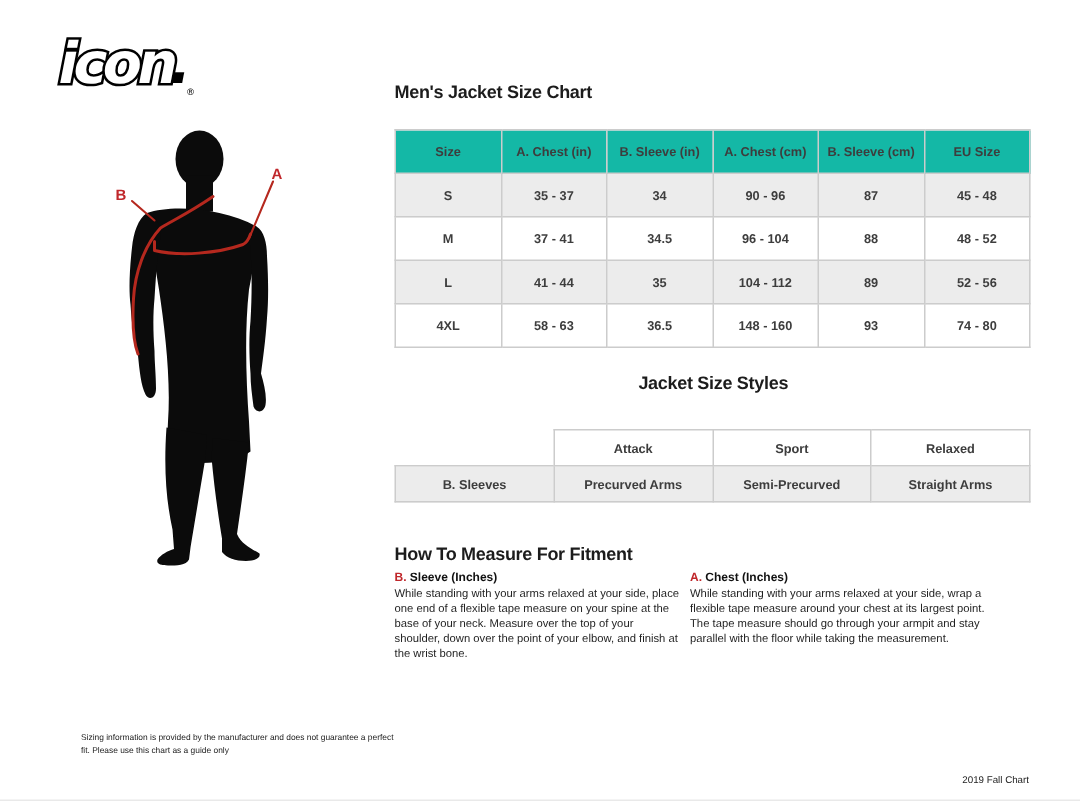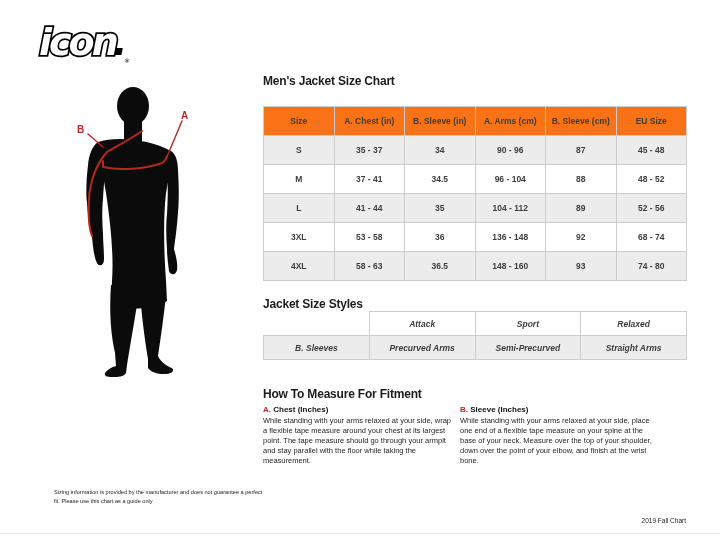--- a/index.html
+++ b/index.html
@@ -16,36 +16,36 @@
   }
   .logo-dot{font-family:"DejaVu Sans",sans-serif;font-style:italic;font-weight:bold;font-size:38px;fill:#000;}
   .logo-reg{font-family:"DejaVu Sans",sans-serif;font-size:6px;fill:#000;}
   
   .figure{position:absolute;left:60px;top:85px;}
   .sil{fill:#0b0b0b;}
   .redline{fill:none;stroke:#b5281e;stroke-width:2;stroke-linecap:round;stroke-linejoin:round;}
   .redline-thin{fill:none;stroke:#b5281e;stroke-width:1.4;stroke-linecap:round;}
   .red-label{font-family:"Liberation Sans",sans-serif;font-weight:bold;font-size:10px;fill:#c0272b;}
   
-  .main{position:absolute;left:263px;top:74px;width:425px;}
+  .main{position:absolute;left:263px;top:54px;width:425px;}
   .sec-title{
     font-size:12px;font-weight:bold;color:#1c1c1c;margin:0;
     letter-spacing:-0.2px;
   }
   table{
     border-collapse:collapse;width:424px;table-layout:fixed;
     font-size:8.5px;font-weight:bold;color:#3d3d3d;text-align:center;
   }
   th,td{border:1px solid #cccccc;padding:0;vertical-align:middle;}
   #size-table{margin-top:18px;}
-  #size-table th{height:28px;background:#f97316;margin-top:12px;}
+  #size-table th{height:28px;background:#14b8a6;margin-top:12px;}
   #size-table td{height:28px;background:#ffffff;}
   #size-table tbody tr:nth-child(odd) td{background:#ececec;}
-  #styles-title{margin-top:16px;}
-  #styles-table{margin-top:0;font-style:italic;}
+  #styles-title{margin-top:16px;text-align:center;}
+  #styles-table{margin-top:24px;}
   #styles-table th{height:23px;background:#ffffff;}
   #styles-table td{height:23px;background:#fdba74;}
   #styles-table tbody tr:nth-child(odd) td{background:#ececec;}
   th.ghost{border:none;background:transparent;}
   #measure-title{margin-top:27px;}
   .measure-cols{display:flex;margin-top:4px;}
   .mcol{width:190px;}
   .mcol + .mcol{margin-left:7px;width:200px;}
   .mlabel{font-size:8px;font-weight:bold;color:#111;}
   .mlabel .red{color:#c0272b;}
@@ -123,21 +123,21 @@
 
 <div class="main">
   <h2 class="sec-title" id="size-title">Men's Jacket Size Chart</h2>
 
   <table id="size-table">
       <thead>
         <tr>
           <th>Size</th>
           <th>A. Chest (in)</th>
           <th>B. Sleeve (in)</th>
-          <th>A. Arms (cm)</th>
+          <th>A. Chest (cm)</th>
           <th>B. Sleeve (cm)</th>
           <th>EU Size</th>
         </tr>
       </thead>
       <tbody>
         <tr>
           <td>S</td>
           <td>35 - 37</td>
           <td>34</td>
           <td>90 - 96</td>
@@ -154,28 +154,20 @@
         </tr>
         <tr>
           <td>L</td>
           <td>41 - 44</td>
           <td>35</td>
           <td>104 - 112</td>
           <td>89</td>
           <td>52 - 56</td>
         </tr>
         <tr>
-          <td>3XL</td>
-          <td>53 - 58</td>
-          <td>36</td>
-          <td>136 - 148</td>
-          <td>92</td>
-          <td>68 - 74</td>
-        </tr>
-        <tr>
           <td>4XL</td>
           <td>58 - 63</td>
           <td>36.5</td>
           <td>148 - 160</td>
           <td>93</td>
           <td>74 - 80</td>
         </tr>
       </tbody>
     </table>
 
@@ -196,32 +188,32 @@
           <td>Precurved Arms</td>
           <td>Semi-Precurved</td>
           <td>Straight Arms</td>
         </tr>
       </tbody>
     </table>
 
   <h2 class="sec-title" id="measure-title">How To Measure For Fitment</h2>
 
   <div class="measure-cols">
+    <div class="mcol">
+      <div class="mlabel">
+        <span class="red">B.</span>
+        <span>Sleeve (Inches)</span>
+      </div>
+      <p>While standing with your arms relaxed at your side, place one end of a flexible tape measure on your spine at the base of your neck. Measure over the top of your shoulder, down over the point of your elbow, and finish at the wrist bone.</p>
+    </div>
     <div class="mcol">
       <div class="mlabel">
         <span class="red">A.</span>
         <span>Chest (Inches)</span>
       </div>
       <p>While standing with your arms relaxed at your side, wrap a flexible tape measure around your chest at its largest point. The tape measure should go through your armpit and stay parallel with the floor while taking the measurement.</p>
     </div>
-    <div class="mcol">
-      <div class="mlabel">
-        <span class="red">B.</span>
-        <span>Sleeve (Inches)</span>
-      </div>
-      <p>While standing with your arms relaxed at your side, place one end of a flexible tape measure on your spine at the base of your neck. Measure over the top of your shoulder, down over the point of your elbow, and finish at the wrist bone.</p>
-    </div>
   </div>
 </div>
 
 <div class="disclaimer">Sizing information is provided by the manufacturer and does not guarantee a perfect fit. Please use this chart as a guide only</div>
 <div class="chart-version">2019 Fall Chart</div>
 <div class="bottom-line"></div>
 
 </body></html>

